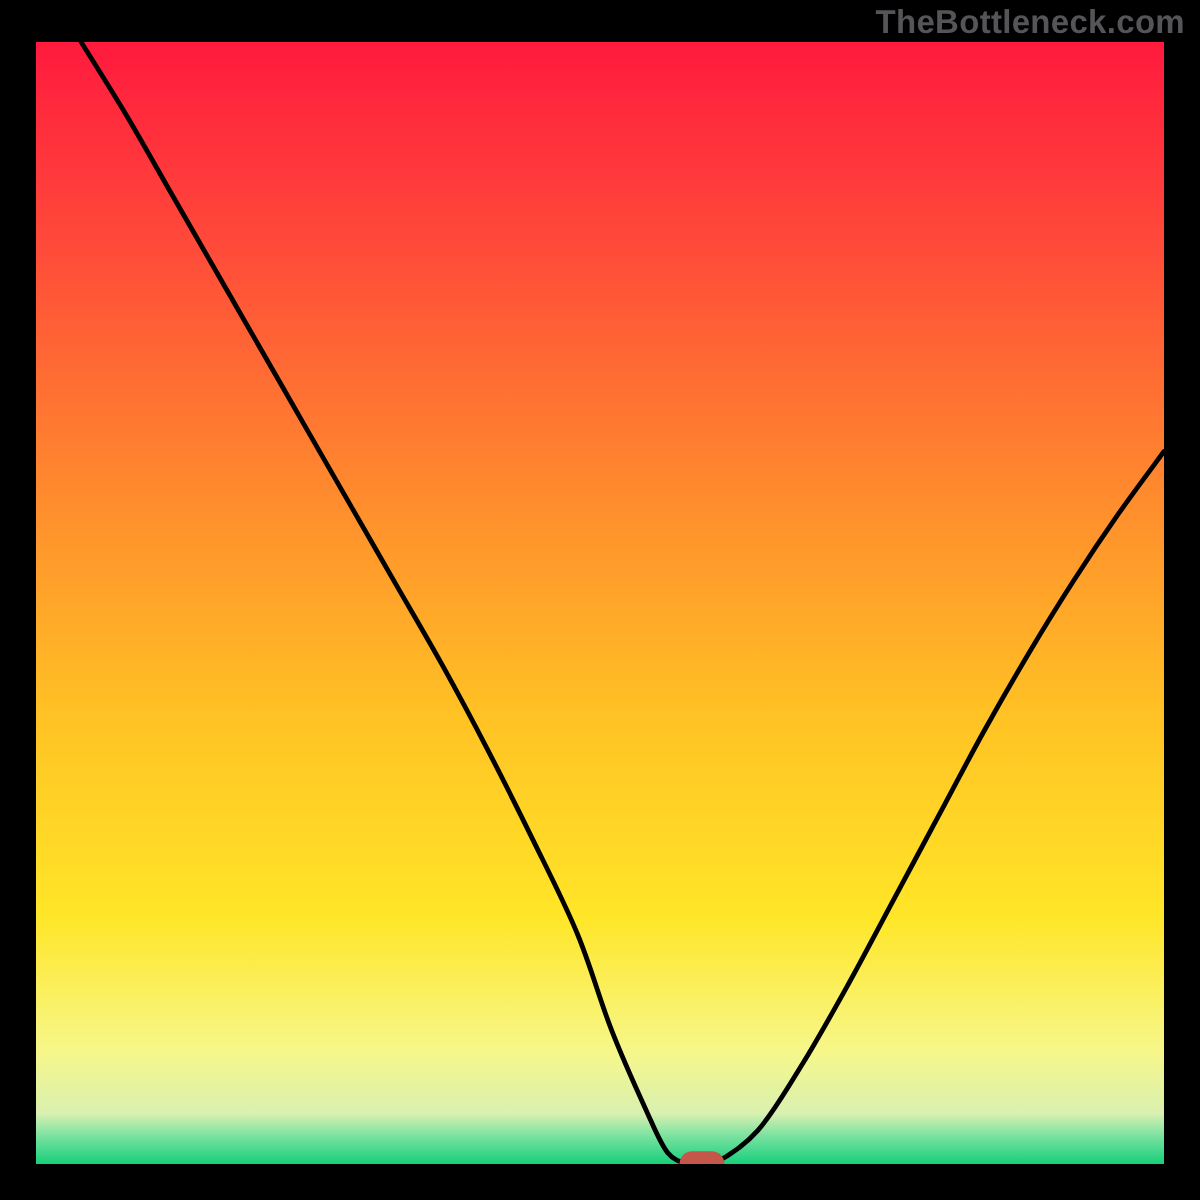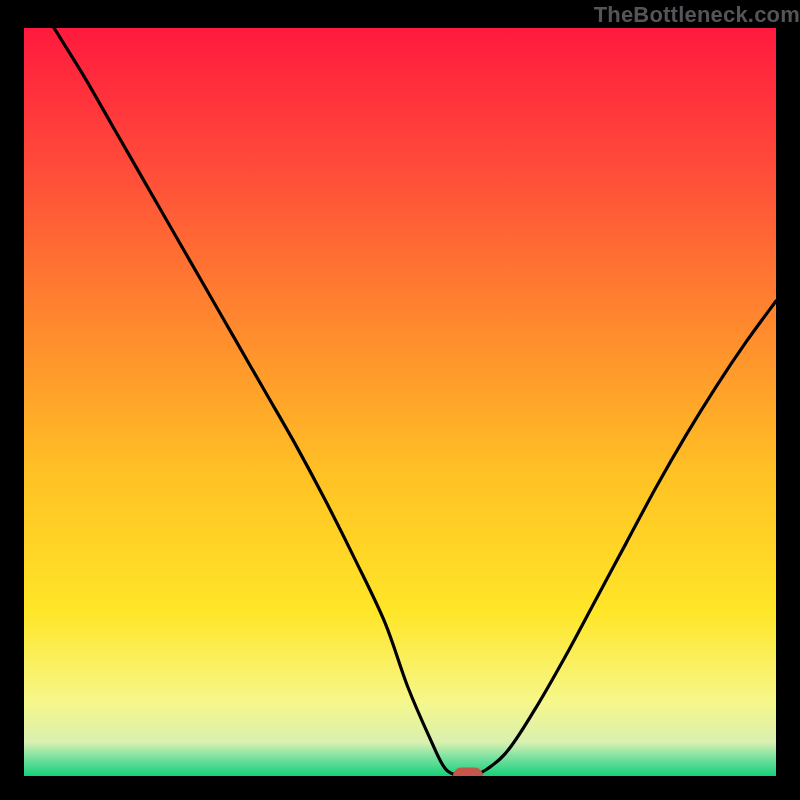--- a/index.html
+++ b/index.html
@@ -13,21 +13,21 @@
   }
   .frame {
     position: relative;
     width: 800px;
     height: 800px;
     background: #000;
   }
   .watermark {
     position: absolute;
     top: 2px;
-    right: 0;
+    right: 10px;
     color: #555559;
     font-size: 22px;
     font-weight: 600;
     letter-spacing: 0.2px;
     user-select: none;
     margin-left: 27px;
   }
   .plot-wrap {
     position: absolute;
     left: 24px;

